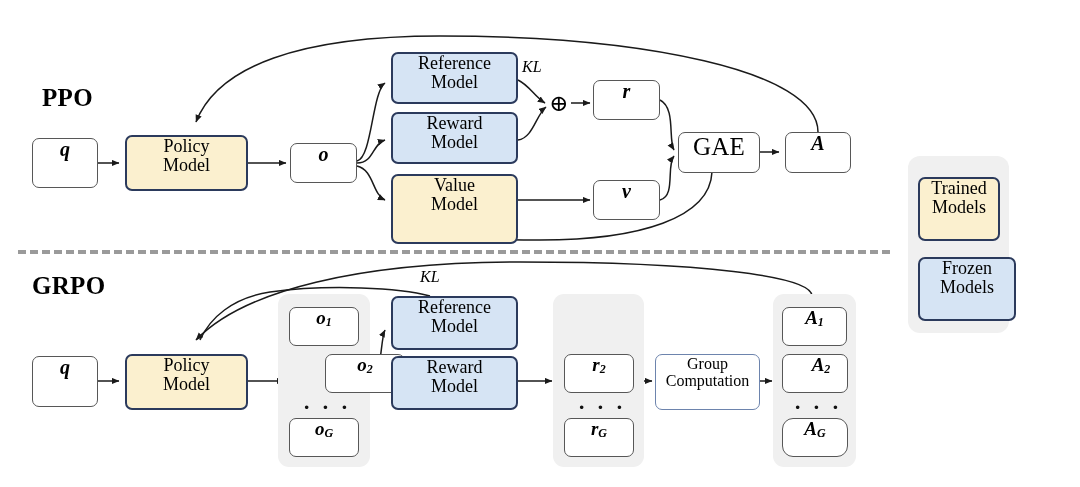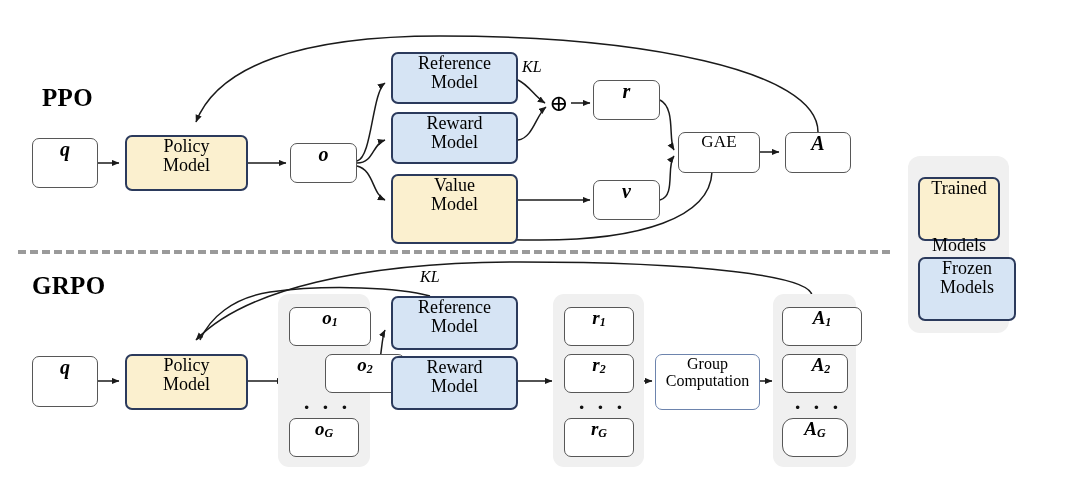--- a/index.html
+++ b/index.html
@@ -14,21 +14,21 @@
         border-radius:7px;line-height:1.08;}
   .plain{background:#ffffff;border:1.6px solid #575757;}
   .trained{background:#fbf0cf;border:2.2px solid #2b3a5c;}
   .frozen{background:#d6e4f4;border:2.2px solid #2b3a5c;}
   .thinblue{background:#ffffff;border:1.4px solid #6d84ad;}
 
   .var{font-style:italic;font-weight:700;font-size:20px;}
   .varsub{font-style:italic;font-weight:700;font-size:19px;}
   .varsub sub{font-size:12px;font-style:italic;font-weight:700;vertical-align:-2px;}
   .mdl{font-size:18px;font-weight:400;}
-  .gae{font-size:17px;letter-spacing:.2px;}
+  .gae{font-size:25px;letter-spacing:.2px;}
   .gc{font-size:16px;}
 
   .group-bg{position:absolute;background:#f0f0f0;border-radius:11px;}
 
   .title{position:absolute;font-weight:700;font-size:25px;letter-spacing:.3px;
          font-family:"Liberation Serif","DejaVu Serif",serif;}
 
   .kl{position:absolute;font-style:italic;font-size:16px;}
   .oplus{position:absolute;font-size:23px;line-height:1;}
   .dots{position:absolute;font-size:22px;letter-spacing:3px;color:#111;font-weight:700;}
@@ -146,71 +146,68 @@
   <div class="node plain" style="left:32px;top:356px;width:66px;height:51px;">
     <span class="var">q</span>
   </div>
 
   <div class="node trained" style="left:125px;top:354px;width:123px;height:56px;">
     <span class="mdl">Policy</span>
     <span class="mdl">Model</span>
   </div>
 
   <div class="group-bg" style="left:278px;top:294px;width:92px;height:173px;"></div>
-  <div class="node plain" style="left:289px;top:307px;width:82px;height:39px;">
+  <div class="node plain" style="left:289px;top:307px;width:70px;height:39px;">
     <span class="varsub">o<sub>1</sub></span>
   </div>
   <div class="node plain" style="left:289px;top:354px;width:80px;height:39px;margin-left:36px;">
     <span class="varsub">o<sub>2</sub></span>
   </div>
   <div class="dots" style="left:303px;top:394px;">· · ·</div>
   <div class="node plain" style="left:289px;top:418px;width:70px;height:39px;">
     <span class="varsub">o<sub>G</sub></span>
   </div>
 
   <div class="node frozen" style="left:391px;top:296px;width:127px;height:54px;">
     <span class="mdl">Reference</span>
     <span class="mdl">Model</span>
   </div>
   <div class="node frozen" style="left:391px;top:356px;width:127px;height:54px;">
     <span class="mdl">Reward</span>
     <span class="mdl">Model</span>
   </div>
 
   <div class="group-bg" style="left:553px;top:294px;width:91px;height:173px;"></div>
-  <div class="node plain" style="left:564px;top:307px;width:70px;height:39px;">
-    <span class="varsub">r<sub>1</sub></span>
-  </div>
   <div class="node plain" style="left:564px;top:354px;width:70px;height:39px;">
     <span class="varsub">r<sub>2</sub></span>
   </div>
   <div class="dots" style="left:578px;top:394px;">· · ·</div>
   <div class="node thinblue" style="left:655px;top:354px;width:105px;height:56px;">
     <span class="gc">Group</span>
     <span class="gc">Computation</span>
   </div>
 
   <div class="node plain" style="left:564px;top:418px;width:70px;height:39px;">
     <span class="varsub">r<sub>G</sub></span>
   </div>
 
   <div class="group-bg" style="left:773px;top:294px;width:83px;height:173px;"></div>
-  <div class="node plain" style="left:782px;top:307px;width:80px;height:39px;">
+  <div class="node plain" style="left:782px;top:307px;width:65px;height:39px;">
     <span class="varsub">A<sub>1</sub></span>
   </div>
   <div class="node plain" style="left:782px;top:354px;width:66px;height:39px;padding-left:12px;">
     <span class="varsub">A<sub>2</sub></span>
   </div>
   <div class="dots" style="left:794px;top:394px;">· · ·</div>
   <div class="node plain" style="left:782px;top:418px;width:66px;height:39px;border-radius:11px;">
     <span class="varsub">A<sub>G</sub></span>
   </div>
 
   <div class="legend-bg"></div>
-  <div class="node trained" style="left:918px;top:177px;width:82px;height:64px;gap:38px;">
+  <div class="node trained" style="left:918px;top:177px;width:82px;height:64px;">
     <span class="mdl">Trained</span>
     <span class="mdl">Models</span>
   </div>
   <div class="node frozen" style="left:918px;top:257px;width:98px;height:64px;">
     <span class="mdl">Frozen</span>
     <span class="mdl">Models</span>
   </div>
 
 </div>
 

